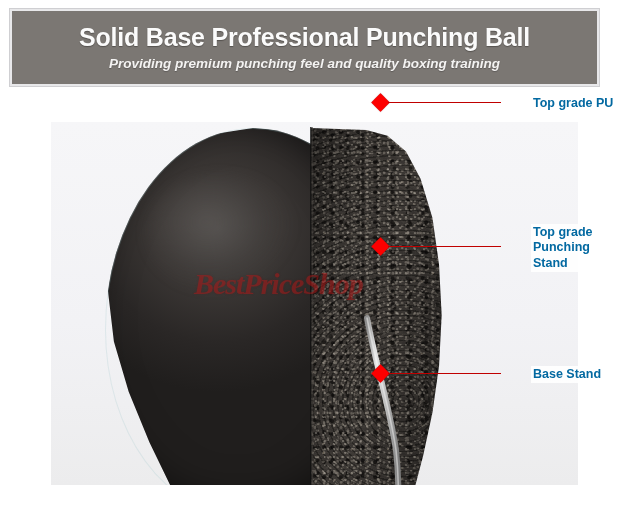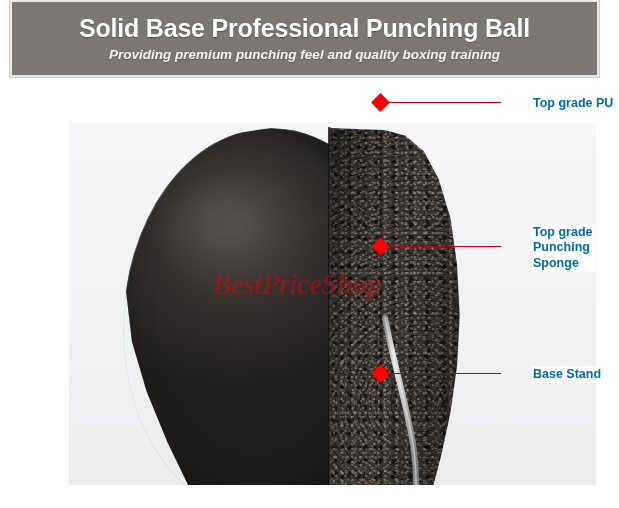--- a/index.html
+++ b/index.html
@@ -18,21 +18,21 @@
     position: relative;
     width: 619px;
     height: 508px;
     background: #ffffff;
   }
 
   
   .banner {
     position: absolute;
     left: 10px;
-    top: 0;
+    top: 9px;
     width: 589px;
     height: 77px;
     background: #7b7773;
     border: 2px solid #e8e8ea;
     box-sizing: border-box;
     box-shadow: 0 0 0 1px #cfcfd2;
     display: flex;
     flex-direction: column;
     align-items: center;
     justify-content: center;
@@ -54,21 +54,21 @@
     font-style: italic;
     font-weight: bold;
     text-align: right;
     white-space: nowrap;
     text-shadow: 0 1px 1px rgba(40,38,36,0.35);
   }
 
   
   .photo {
     position: absolute;
-    left: 60px;
+    left: 42px;
     top: 88px;
     width: 536px;
     height: 363px;
     background: linear-gradient(180deg,#f6f6f8 0%,#f2f2f5 55%,#ececed 100%);
     overflow: hidden;
     margin-top: 34px;
   }
   
   .photo-left-strip {
     position: absolute;
@@ -287,19 +287,19 @@
   </div>
 
   <div class="marker" style="left:374px; top:96px;"></div>
   <div class="callout-line" style="left:388px; top:102px; width:113px;"></div>
   <div class="callout-label" style="left:531px; top:95px;">Top grade PU</div>
 
   <div class="marker" style="left:374px; top:240px;"></div>
   <div class="callout-line" style="left:388px; top:246px; width:113px;"></div>
   <div class="callout-label" style="left:531px; top:224px;">Top grade
 Punching
-Sponge</div>
+Stand</div>
 
   <div class="marker" style="left:374px; top:367px;"></div>
   <div class="callout-line" style="left:388px; top:373px; width:113px;"></div>
   <div class="callout-label" style="left:531px; top:366px;">Base Stand</div>
 
 </div>
 
 </body></html>

